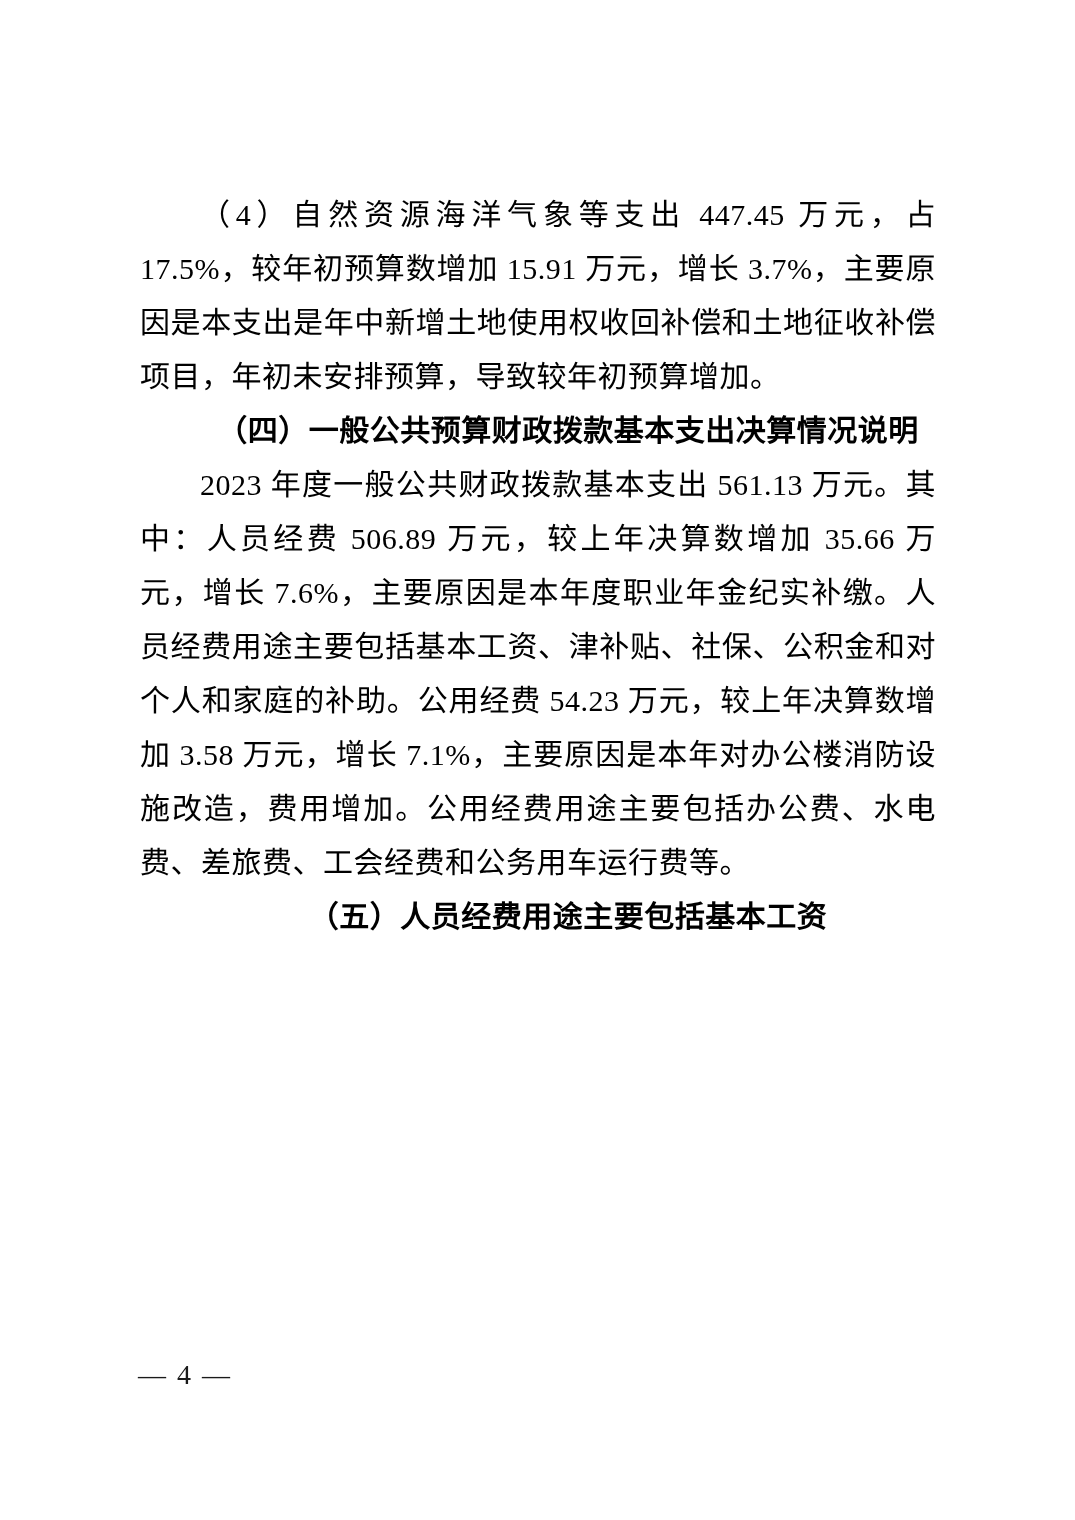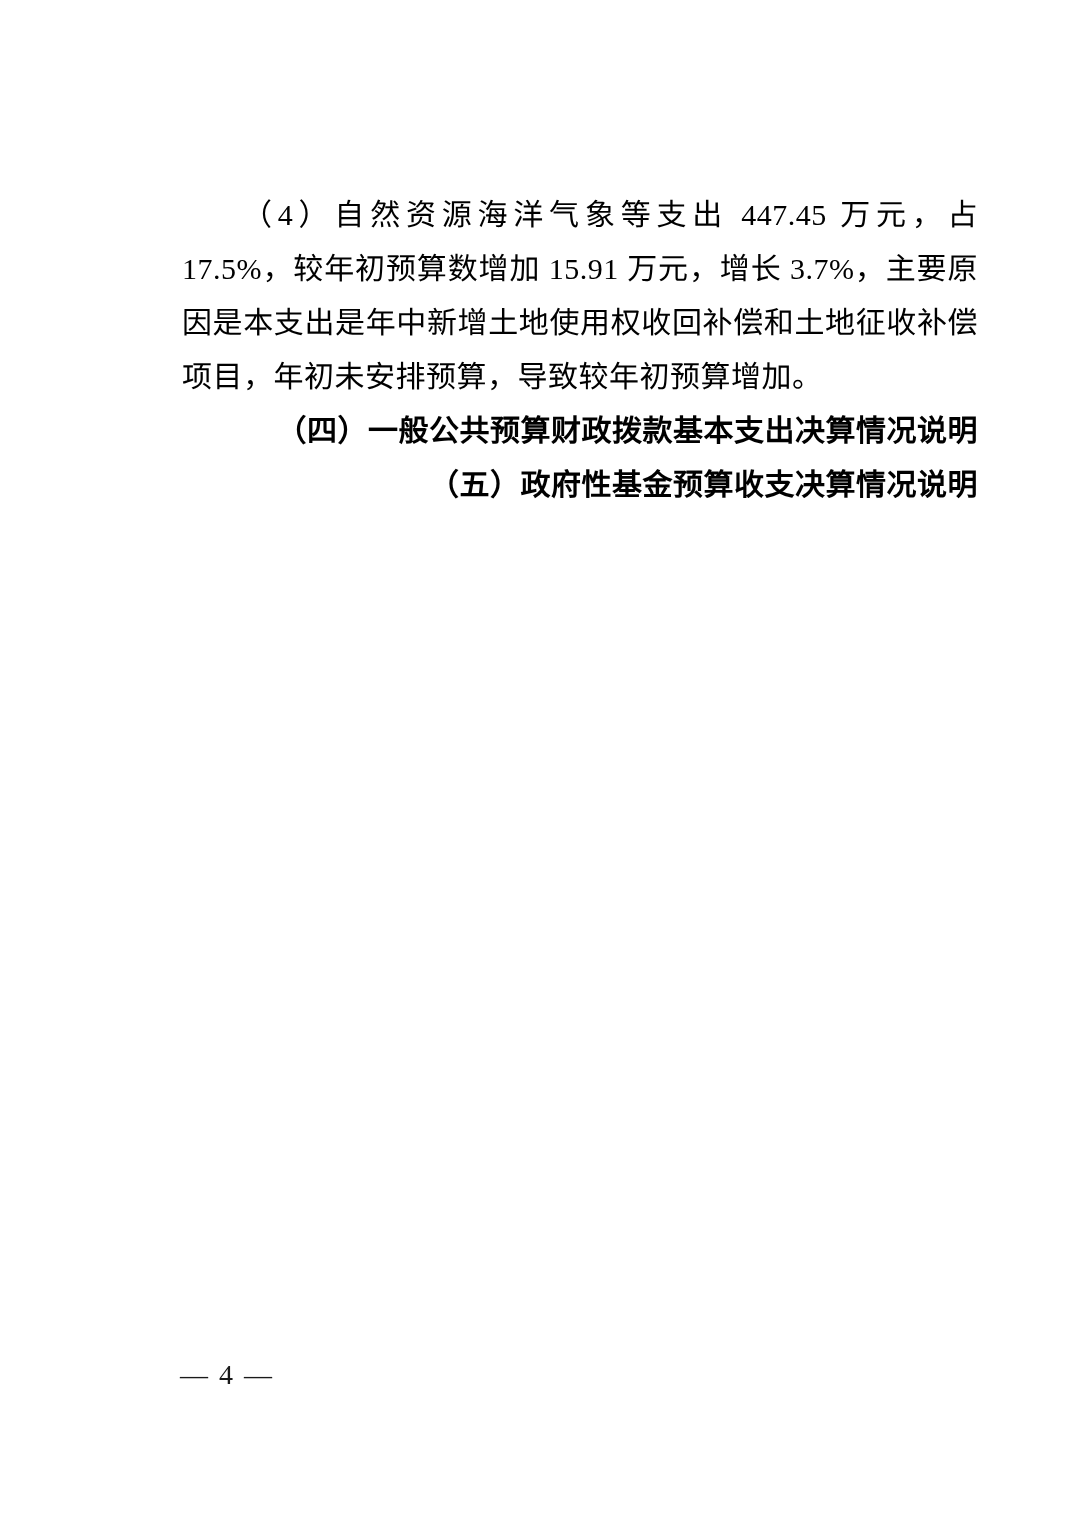--- a/index.html
+++ b/index.html
@@ -11,55 +11,55 @@
     height: 1520px;
     position: relative;
     background: #ffffff;
     font-family: "Liberation Serif", "DejaVu Serif", serif;
     color: #000000;
     overflow: hidden;
   }
   .page {
     position: absolute;
     inset: 0;
-    margin-left: 42px;
   }
   .text-block {
     position: absolute;
     left: 140px;
     top: 188px;
     width: 796px;
   }
   .text-block p {
     margin: 0;
     padding: 0;
     font-size: 30px;
     line-height: 54px;
     text-align: justify;
     text-indent: 2em;
     letter-spacing: 0.5px;
   }
   .text-block p.heading {
     font-weight: bold;
-    text-align: right;
+    text-align: center;
   }
   .page-footer {
     position: absolute;
     left: 138px;
     top: 1355px;
     font-size: 28px;
     line-height: 40px;
     color: #1a1a1a;
     letter-spacing: 2px;
   }
 </style>
 </head>
 <body>
 
 <div class="page">
   <main class="text-block">
     <p class="body">（4）自然资源海洋气象等支出 447.45 万元，占 17.5%，较年初预算数增加 15.91 万元，增长 3.7%，主要原因是本支出是年中新增土地使用权收回补偿和土地征收补偿项目，年初未安排预算，导致较年初预算增加。</p>
     <p class="heading">（四）一般公共预算财政拨款基本支出决算情况说明</p>
-    <p class="heading">（五）政府性基金预算收支决算情况说明</p>
+    <p class="body">2023 年度一般公共财政拨款基本支出 561.13 万元。其中：人员经费 506.89 万元，较上年决算数增加 35.66 万元，增长 7.6%，主要原因是本年度职业年金纪实补缴。人员经费用途主要包括基本工资、津补贴、社保、公积金和对个人和家庭的补助。公用经费 54.23 万元，较上年决算数增加 3.58 万元，增长 7.1%，主要原因是本年对办公楼消防设施改造，费用增加。公用经费用途主要包括办公费、水电费、差旅费、工会经费和公务用车运行费等。</p>
+    <p class="heading">（五）人员经费用途主要包括基本工资</p>
   </main>
 
   <footer class="page-footer">— 4 —</footer>
 </div>
 
 </body></html>

